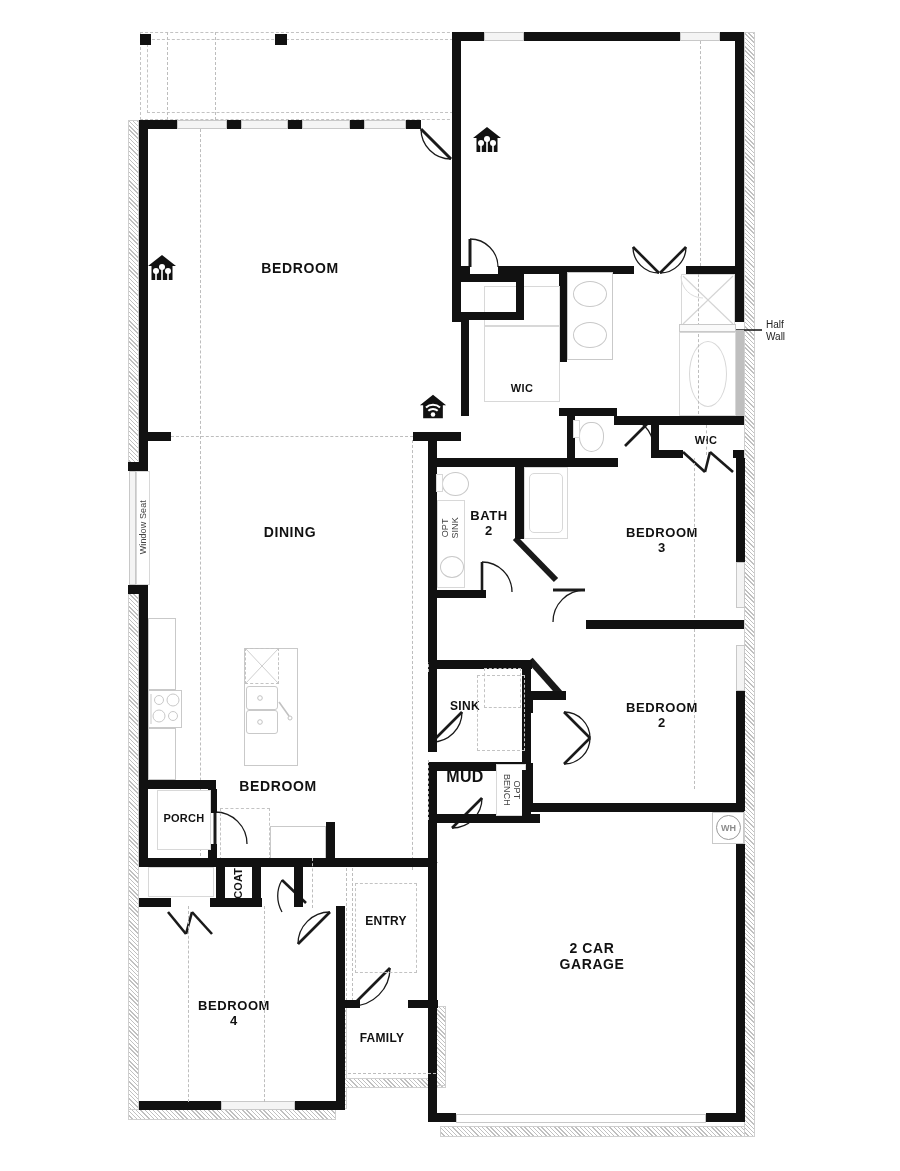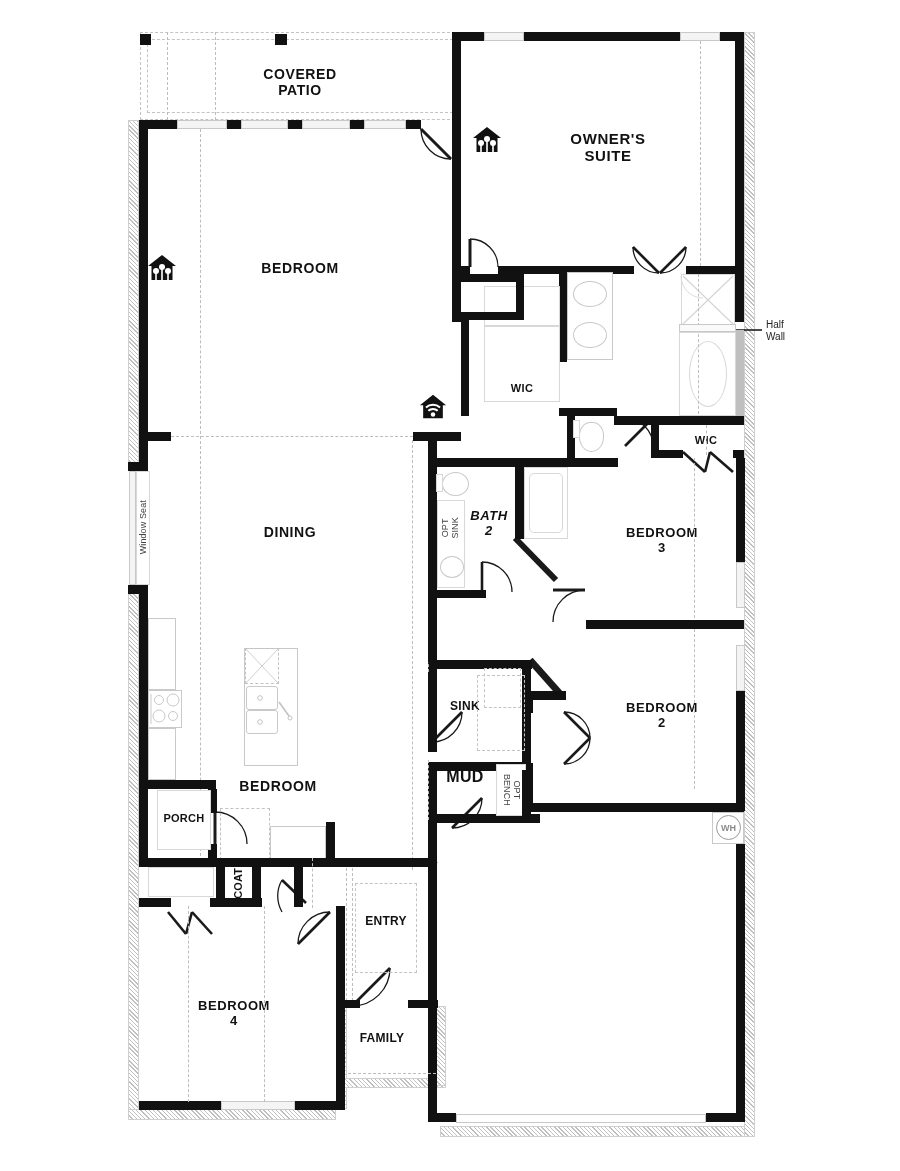--- a/index.html
+++ b/index.html
@@ -60,22 +60,20 @@
   <div class="hatch" style="left:336px;top:1078px;width:110px;height:10px;"></div>
   <div class="hatch" style="left:436px;top:1006px;width:10px;height:80px;"></div>
   <div class="hatch" style="left:440px;top:1126px;width:305px;height:11px;"></div>
 
   <div class="dashbox" style="left:140px;top:32px;width:320px;height:88px;"></div>
   <div class="dashbox" style="left:147px;top:39px;width:306px;height:74px;"></div>
   <div class="dash" style="left:167px;top:32px;height:88px;"></div>
   <div class="dash" style="left:215px;top:32px;height:88px;"></div>
   <div class="wall" style="left:140px;top:34px;width:11px;height:11px;"></div>
   <div class="wall" style="left:275px;top:34px;width:12px;height:11px;"></div>
-  <div class="lbl" style="left:215px;top:66px;width:170px;font-size:14px;">COVERED
-PATIO</div>
 
   <div class="wall" style="left:139px;top:120px;width:38px;height:9px;"></div>
   <div class="win" style="left:177px;top:120px;width:50px;height:9px;"></div>
   <div class="wall" style="left:227px;top:120px;width:14px;height:9px;"></div>
   <div class="win" style="left:241px;top:120px;width:47px;height:9px;"></div>
   <div class="wall" style="left:288px;top:120px;width:14px;height:9px;"></div>
   <div class="win" style="left:302px;top:120px;width:48px;height:9px;"></div>
   <div class="wall" style="left:350px;top:120px;width:14px;height:9px;"></div>
   <div class="win" style="left:364px;top:120px;width:42px;height:9px;"></div>
   <div class="wall" style="left:406px;top:120px;width:15px;height:9px;"></div>
@@ -181,22 +179,20 @@
     </svg>
   </div>
 
   <div class="wall" style="left:452px;top:32px;width:32px;height:9px;"></div>
   <div class="win" style="left:484px;top:32px;width:40px;height:9px;"></div>
   <div class="wall" style="left:524px;top:32px;width:156px;height:9px;"></div>
   <div class="win" style="left:680px;top:32px;width:40px;height:9px;"></div>
   <div class="wall" style="left:720px;top:32px;width:24px;height:9px;"></div>
   <div class="wall" style="left:735px;top:32px;width:9px;height:290px;"></div>
   <div class="dash" style="left:700px;top:41px;height:230px;"></div>
-  <div class="lbl" style="left:528px;top:130px;width:160px;font-size:15px;">OWNER'S
-SUITE</div>
 
   <div class="wall" style="left:452px;top:266px;width:18px;height:8px;"></div>
   <div class="wall" style="left:498px;top:266px;width:136px;height:8px;"></div>
   <div class="wall" style="left:686px;top:266px;width:58px;height:8px;"></div>
 
   <div class="wall" style="left:559px;top:266px;width:8px;height:96px;"></div>
   <div class="wall" style="left:559px;top:354px;width:8px;height:8px;"></div>
   <div class="wall" style="left:614px;top:416px;width:130px;height:9px;"></div>
   <div class="lbl rot90" style="left:596px;top:312px;width:120px;margin-left:-60px;margin-top:-16px;font-size:14px;">OWNER'S
 BATH</div>
@@ -294,21 +290,21 @@
   <div class="lbl sm" style="left:157px;top:812px;width:54px;font-size:11px;">PORCH</div>
 
   <div class="dashbox" style="left:220px;top:808px;width:50px;height:52px;"></div>
   <div class="fix" style="left:270px;top:826px;width:56px;height:34px;"></div>
   <div class="wall" style="left:326px;top:822px;width:9px;height:38px;"></div>
 
   <div class="wall" style="left:428px;top:458px;width:190px;height:9px;"></div>
   <div class="wall" style="left:428px;top:458px;width:9px;height:140px;"></div>
   <div class="wall" style="left:428px;top:590px;width:58px;height:8px;"></div>
   <div class="wall" style="left:515px;top:467px;width:9px;height:72px;"></div>
-  <div class="lbl" style="left:458px;top:508px;width:62px;font-size:13px;font-style:italic;">BATH
+  <div class="lbl" style="left:458px;top:508px;width:62px;font-size:13px;">BATH
 2</div>
 
   <div class="fix" style="left:442px;top:472px;width:27px;height:24px;border-radius:50%;"></div>
   <div class="fixl" style="left:436px;top:474px;width:7px;height:18px;"></div>
 
   <div class="fixl" style="left:437px;top:500px;width:28px;height:88px;"></div>
   <div class="lbl rot90 light" style="left:451px;top:528px;width:50px;margin-left:-25px;margin-top:-10px;font-size:9px;line-height:1.1;">OPT
 SINK</div>
   <div class="fix" style="left:440px;top:556px;width:24px;height:22px;border-radius:50%;"></div>
 
@@ -358,20 +354,22 @@
 
   <div class="wall" style="left:428px;top:598px;width:9px;height:64px;"></div>
   <div class="wall" style="left:428px;top:440px;width:9px;height:20px;"></div>
   <div class="dash" style="left:412px;top:440px;height:430px;"></div>
 
   <div class="wall" style="left:428px;top:822px;width:9px;height:300px;"></div>
   <div class="wall" style="left:428px;top:1113px;width:28px;height:9px;"></div>
   <div class="wall" style="left:736px;top:844px;width:9px;height:278px;"></div>
   <div class="win" style="left:456px;top:1114px;width:250px;height:9px;background:#fff;"></div>
   <div class="wall" style="left:706px;top:1113px;width:39px;height:9px;"></div>
+  <div class="lbl" style="left:522px;top:940px;width:140px;font-size:14px;">2 CAR
+GARAGE</div>
 
   <div class="wall" style="left:428px;top:862px;width:9px;height:144px;"></div>
   <div class="wall" style="left:336px;top:906px;width:9px;height:100px;"></div>
   <div class="wall" style="left:336px;top:858px;width:100px;height:9px;"></div>
   <div class="dashbox" style="left:355px;top:883px;width:62px;height:90px;"></div>
   <div class="lbl sm" style="left:352px;top:915px;width:68px;font-size:12px;">ENTRY</div>
   <div class="dash" style="left:346px;top:858px;height:148px;"></div>
   <div class="dash" style="left:352px;top:858px;height:148px;"></div>
   <div class="dashh" style="left:346px;top:862px;width:92px;"></div>
 

